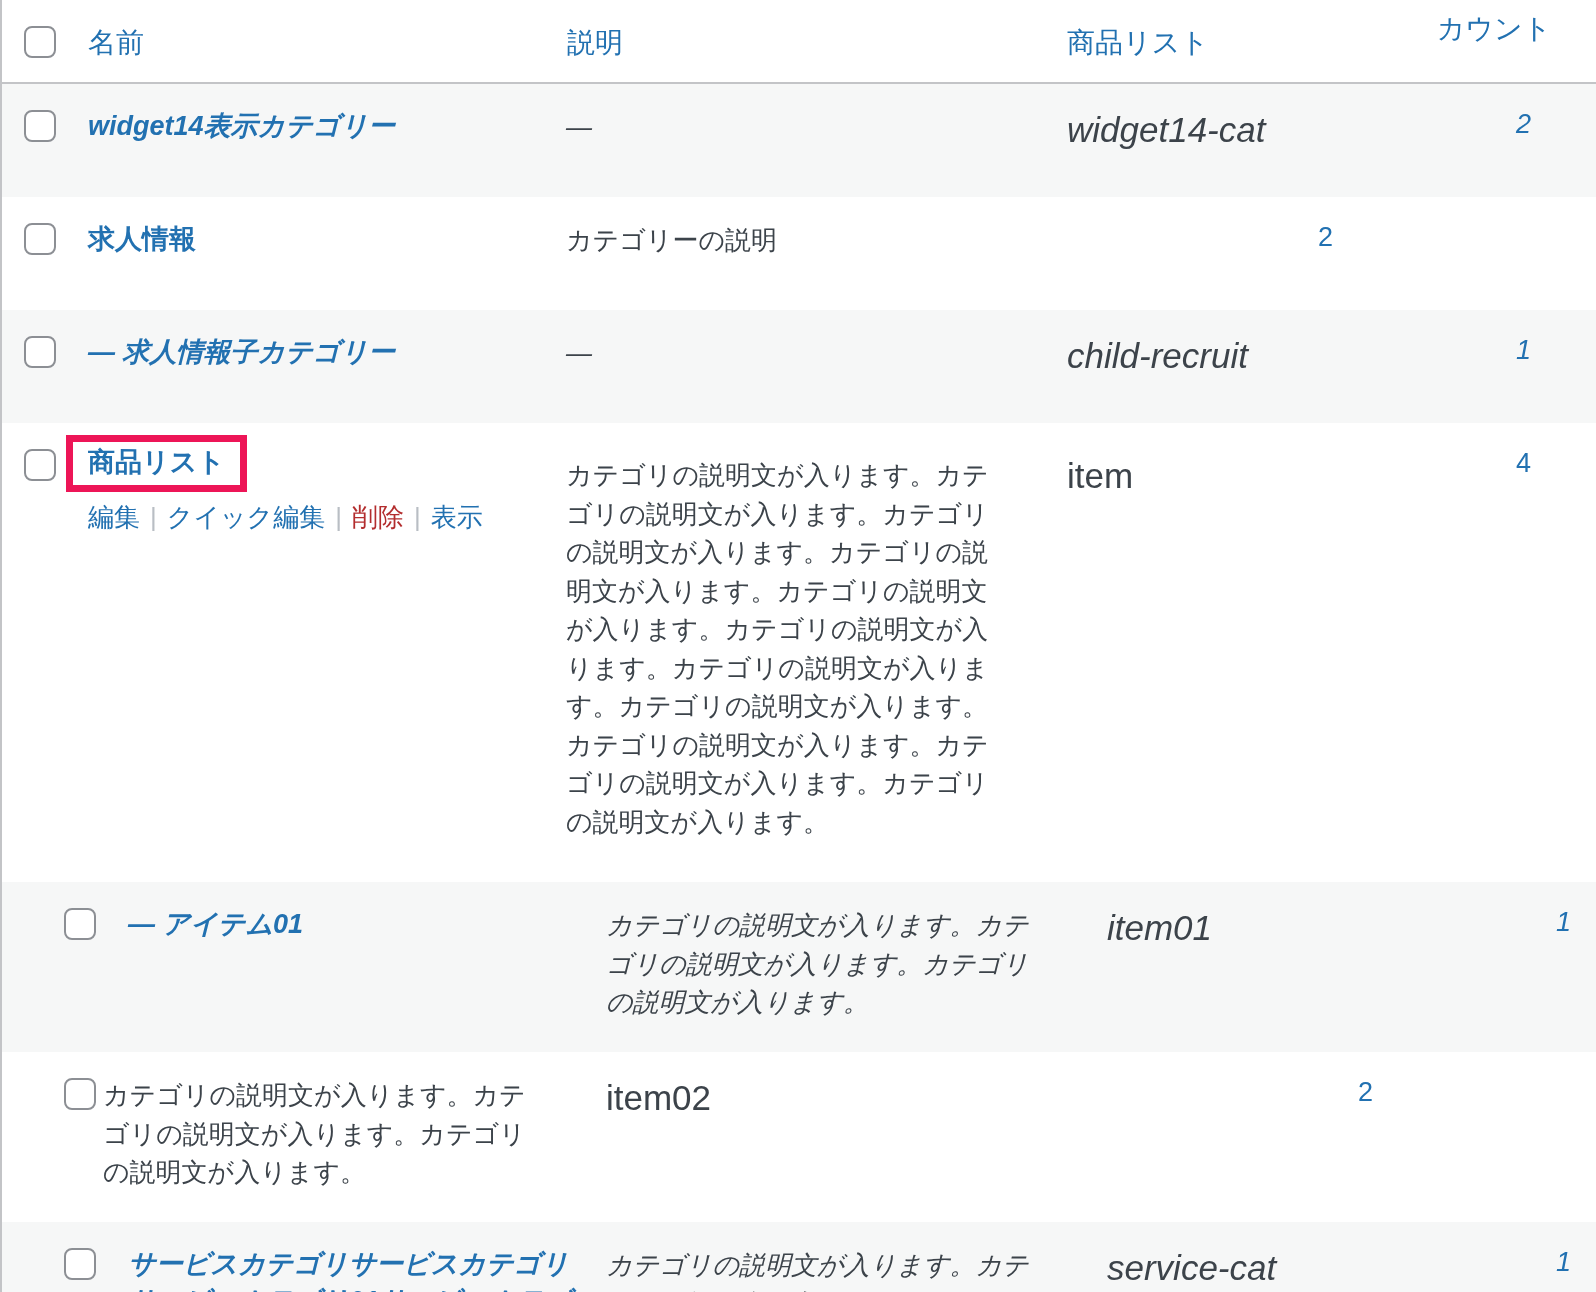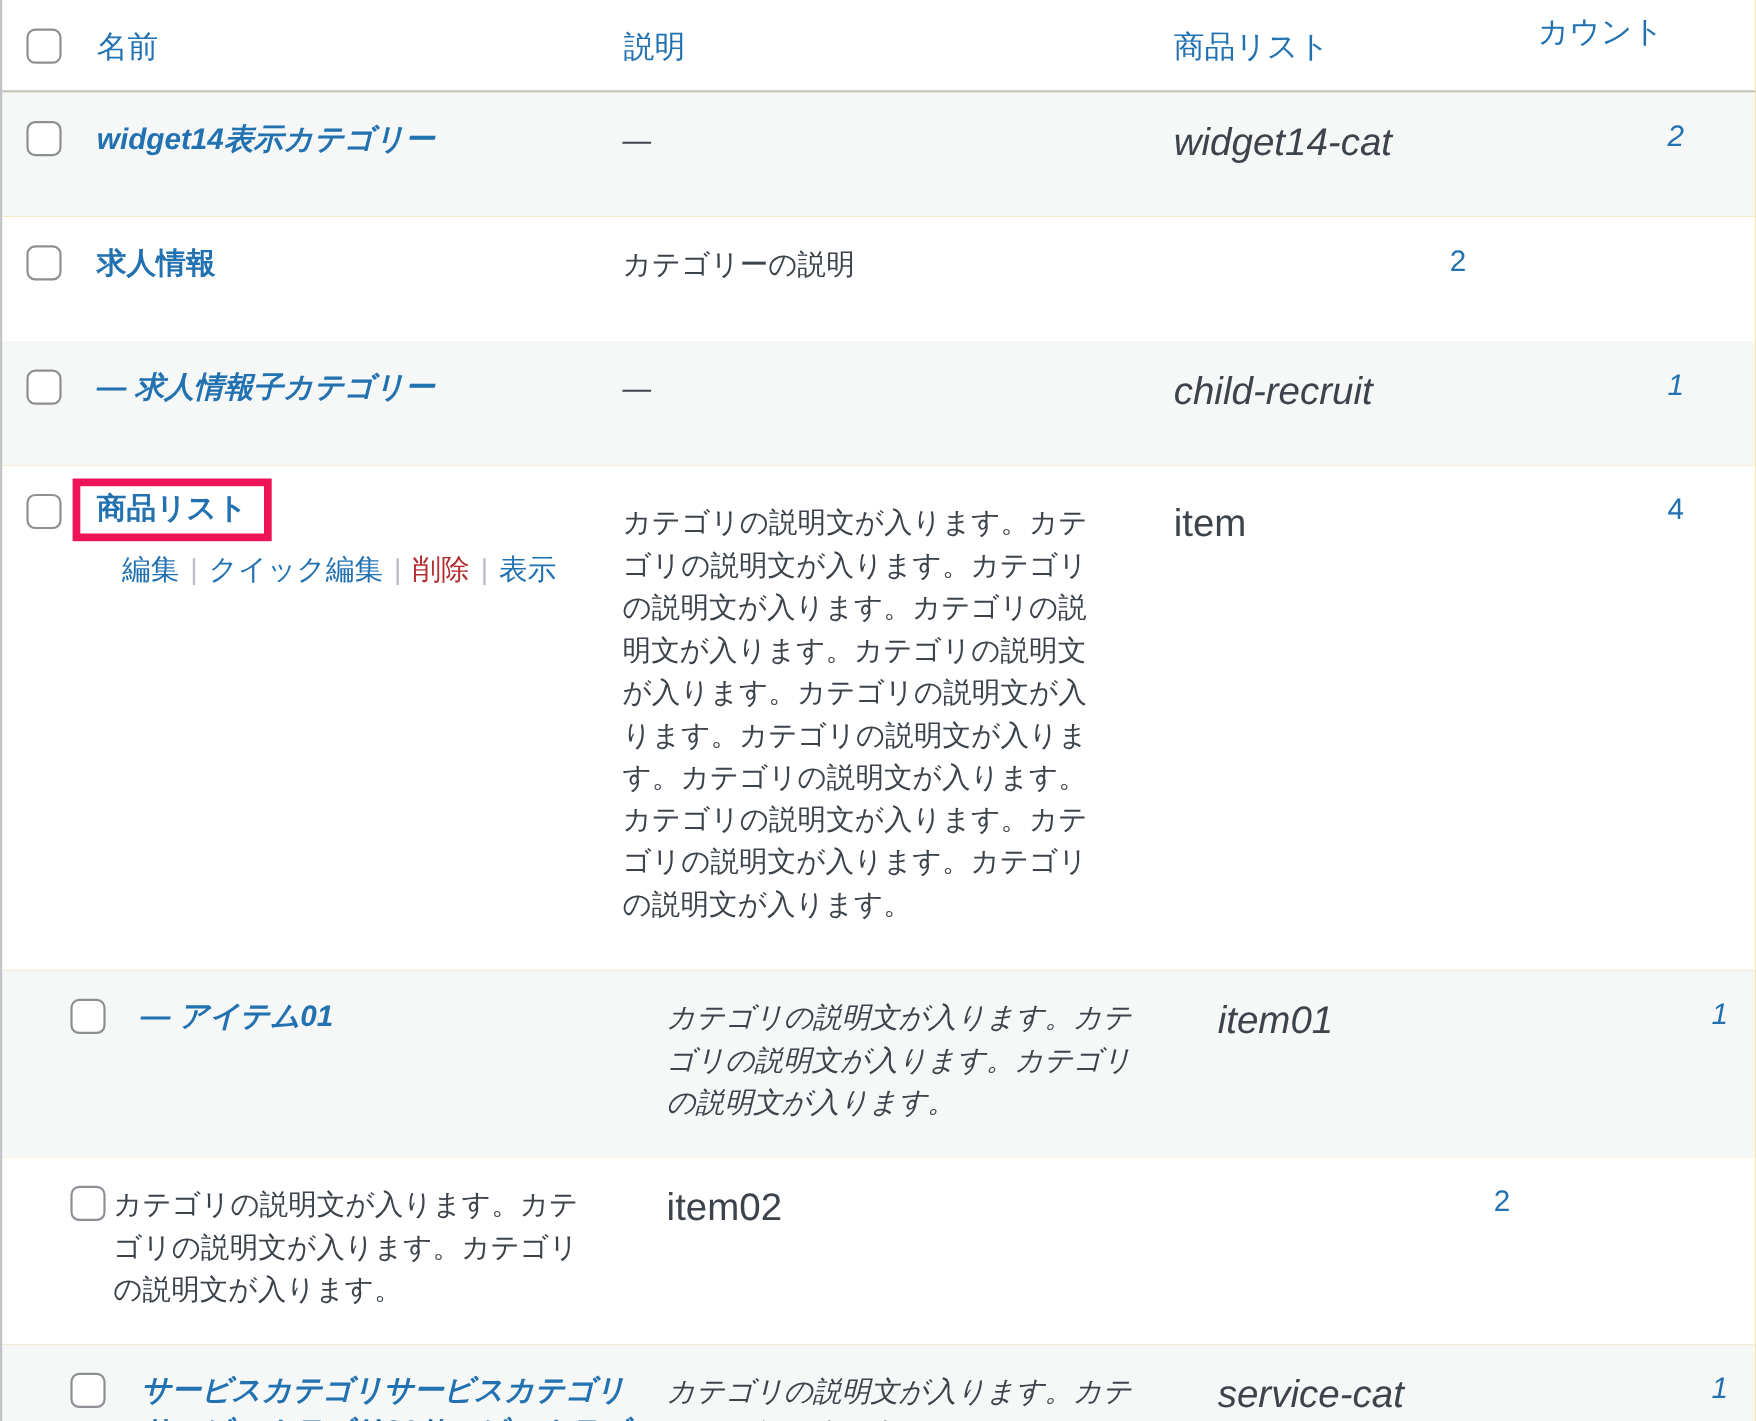--- a/index.html
+++ b/index.html
@@ -4,21 +4,21 @@
 <style>
   * { margin: 0; padding: 0; box-sizing: border-box; }
   html, body { background: #fff; }
   body { font-family: "Liberation Sans", "DejaVu Sans", sans-serif; }
 
   .page {
     position: relative;
     width: 1596px;
     height: 1292px;
     overflow: hidden;
-    background: #eab308;
+    background: #0c4a6e;
   }
   .left-border {
     position: absolute;
     left: 0; top: 0;
     width: 2px; height: 100%;
     background: #c3c4c7;
     z-index: 5;
   }
 
   .grid-row {
@@ -31,21 +31,21 @@
   .thead {
     height: 84px;
     background: #fff;
     border-bottom: 2px solid #c3c4c7;
   }
   .th { font-size: 28px; color: #2271b1; }
   .th a { color: #2271b1; text-decoration: none; cursor: pointer; }
   .th-name  { padding: 24px 0 0 25px; }
   .th-desc  { padding: 24px 0 16px 1px; }
   .th-slug  { padding: 24px 0 0 0; }
-  .th-count { padding: 10px 6px 0 0; text-align: left; }
+  .th-count { padding: 10px 6px 0 0; text-align: center; }
 
   
   .row { background: #fff; }
   .row.alt { background: #f6f7f7; font-style: italic; }
   .h-s  { height: 113px; }
   .h-xl { height: 459px; }
   .h-m  { height: 170px; padding-left: 40px; }
 
   .checkbox {
     display: block;
@@ -96,21 +96,20 @@
     display: inline-block;
     margin: 12px 0 0 -22px;
     padding: 2px 15px 4px 15px;
     border: 7px solid #ed1557;
   }
   .row-actions {
     margin-top: 9px;
     font-size: 26px;
     line-height: 32px;
     white-space: nowrap;
-    margin-left: 23px;
   }
   .row-actions a { color: #2271b1; text-decoration: none; cursor: pointer; }
   .row-actions a.delete { color: #b32d2e; }
   .action-sep { color: #b9bec4; margin: 0 10px; }
   .pt-lg { padding-top: 33px; }
 </style>
 </head>
 <body>
 
 <div class="page">

